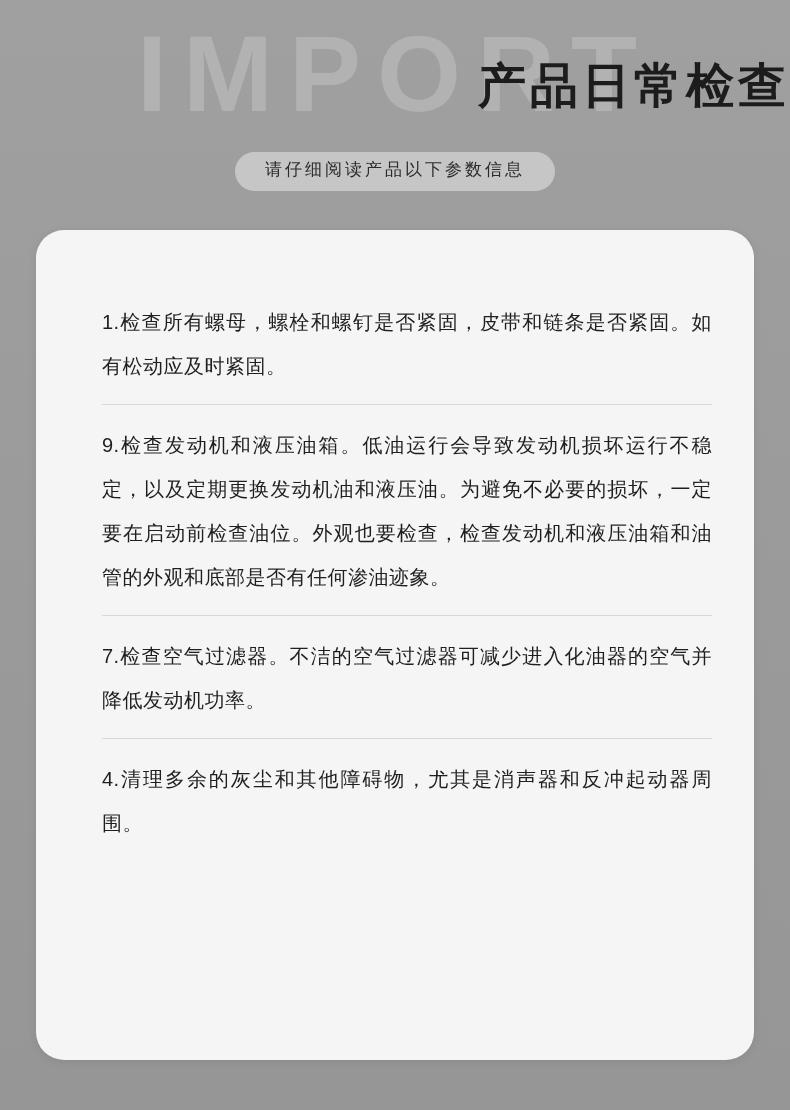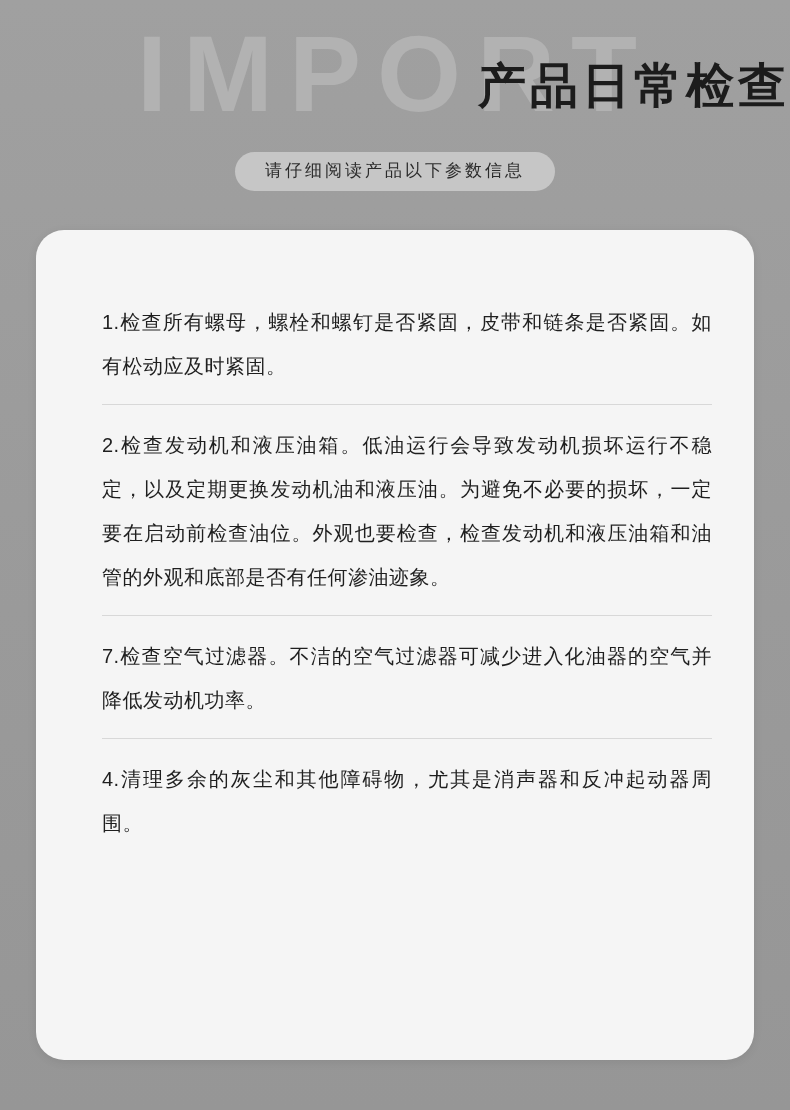--- a/index.html
+++ b/index.html
@@ -64,20 +64,21 @@
   .subtitle {
     display: inline-block;
     padding: 9px 30px 10px 30px;
     border-radius: 22px;
     background: #c6c6c6;
     color: #2b2b2b;
     font-size: 17px;
     line-height: 20px;
     letter-spacing: 3px;
     white-space: nowrap;
+    font-family: Liberation Mono, monospace;
   }
   
   .card {
     position: absolute;
     top: 230px;
     left: 36px;
     width: 718px;
     height: 830px;
     background: #f5f5f5;
     border-radius: 28px;
@@ -114,21 +115,21 @@
     <div class="subtitle-wrap">
       <div class="subtitle">请仔细阅读产品以下参数信息</div>
     </div>
   </div>
 
   <div class="card">
     <div class="item">
       <p>1.检查所有螺母，螺栓和螺钉是否紧固，皮带和链条是否紧固。如有松动应及时紧固。</p>
     </div>
     <div class="item">
-      <p>2.检查发动机和液压油箱。低油运行会导致发动机损坏运行不稳定，以及定期更换发动机油和液压油。为避免不必要的损坏，一定要在启动前检查油位。外观也要检查，检查发动机和液压油箱和油管的外观和底部是否有任何渗油迹象。</p>
+      <p>9.检查发动机和液压油箱。低油运行会导致发动机损坏运行不稳定，以及定期更换发动机油和液压油。为避免不必要的损坏，一定要在启动前检查油位。外观也要检查，检查发动机和液压油箱和油管的外观和底部是否有任何渗油迹象。</p>
     </div>
     <div class="item">
       <p>7.检查空气过滤器。不洁的空气过滤器可减少进入化油器的空气并降低发动机功率。</p>
     </div>
     <div class="item">
       <p>4.清理多余的灰尘和其他障碍物，尤其是消声器和反冲起动器周围。</p>
     </div>
   </div>
 
 </div>

